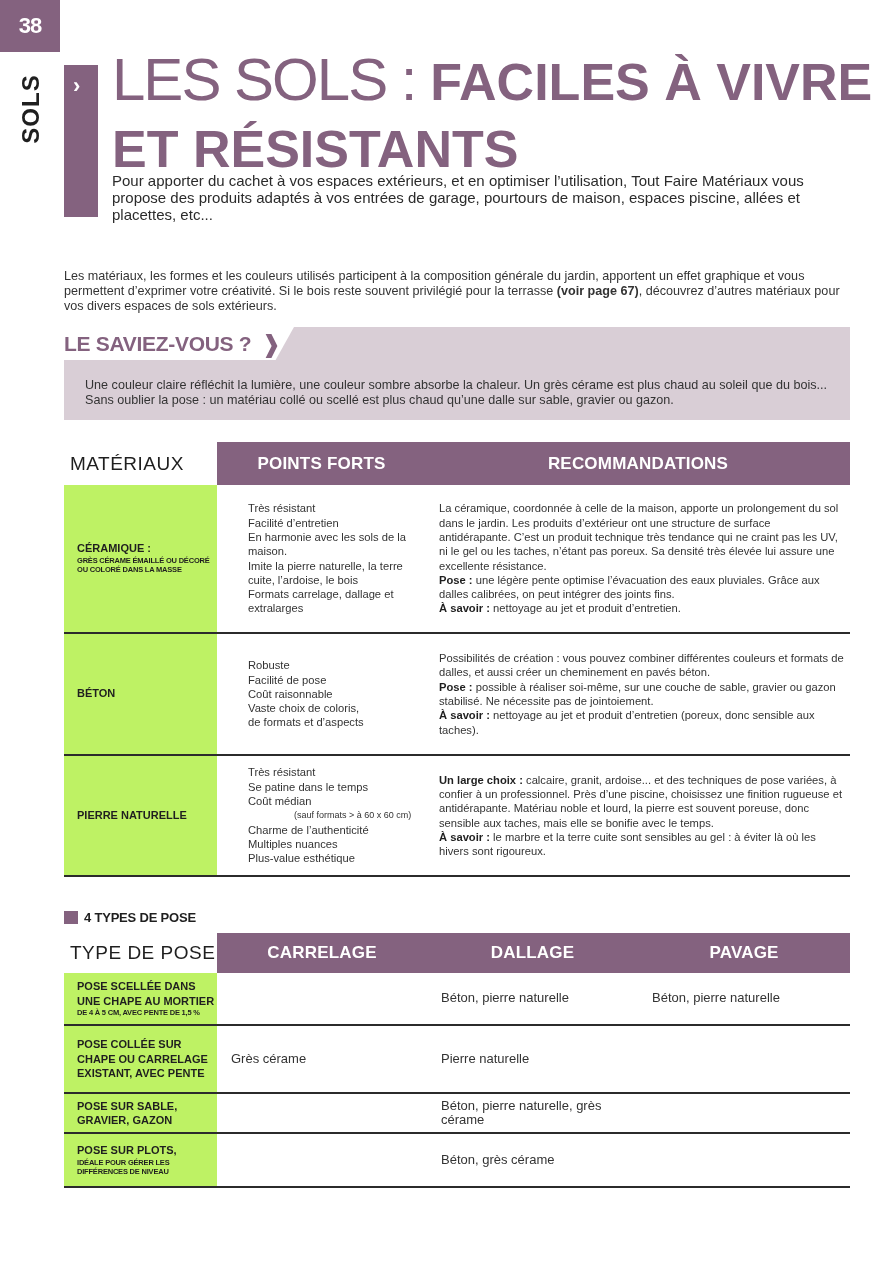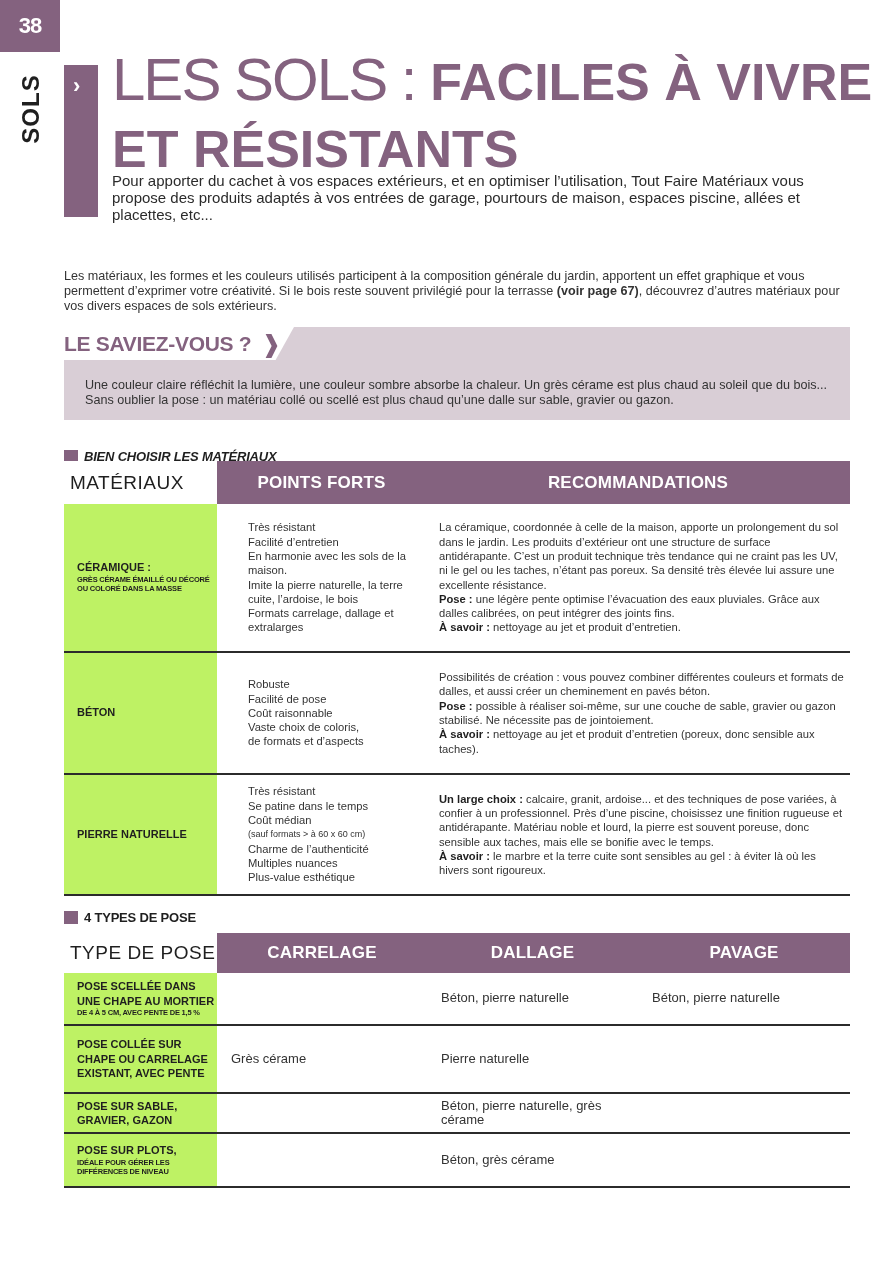--- a/index.html
+++ b/index.html
@@ -75,21 +75,21 @@
       <span class="chev">❱</span>
     </div>
   <p class="saviez-text">Une couleur claire réfléchit la lumière, une couleur sombre absorbe la chaleur. Un grès cérame est plus chaud au soleil que du bois... Sans oublier la pose : un matériau collé ou scellé est plus chaud qu’une dalle sur sable, gravier ou gazon.</p>
 </div>
 
 <div class="section-head" style="top:449px;font-style:italic;">
   <span class="sq"></span>
     <span>BIEN CHOISIR LES MATÉRIAUX</span>
 </div>
 
-<table id="mat-table" style="top:461px;">
+<table id="mat-table" style="top:442px;">
   <colgroup>
       <col style="width:153px">
       <col style="width:209px">
       <col style="width:424px">
     </colgroup>
   <thead>
     <tr>
       <th class="first">MATÉRIAUX</th>
       <th class="col">POINTS FORTS</th>
       <th class="col">RECOMMANDATIONS</th>
@@ -125,21 +125,21 @@
           <span class="ln"><b>Pose :</b><span> possible à réaliser soi-même, sur une couche de sable, gravier ou gazon stabilisé. Ne nécessite pas de jointoiement.</span></span>
           <span class="ln"><b>À savoir :</b><span> nettoyage au jet et produit d’entretien (poreux, donc sensible aux taches).</span></span>
         </td>
       </tr>
       <tr style="height: 121px;">
         <td class="label"><span>PIERRE NATURELLE</span></td>
         <td class="pts">
           <span class="ln">Très résistant</span>
           <span class="ln">Se patine dans le temps</span>
           <span class="ln">Coût médian</span>
-          <span class="ln" style="font-size:9px;">(sauf formats &gt; à 60 x 60 cm)</span>
+          <span class="ln" style="font-size:9px;margin-left:46px;">(sauf formats &gt; à 60 x 60 cm)</span>
           <span class="ln">Charme de l’authenticité</span>
           <span class="ln">Multiples nuances</span>
           <span class="ln">Plus-value esthétique</span>
         </td>
         <td class="rec">
           <span class="ln"><b>Un large choix :</b><span> calcaire, granit, ardoise... et des techniques de pose variées, à confier à un professionnel. Près d’une piscine, choisissez une finition rugueuse et antidérapante. Matériau noble et lourd, la pierre est souvent poreuse, donc sensible aux taches, mais elle se bonifie avec le temps.</span></span>
           <span class="ln"><b>À savoir :</b><span> le marbre et la terre cuite sont sensibles au gel : à éviter là où les hivers sont rigoureux.</span></span>
         </td>
       </tr>
     </tbody>

